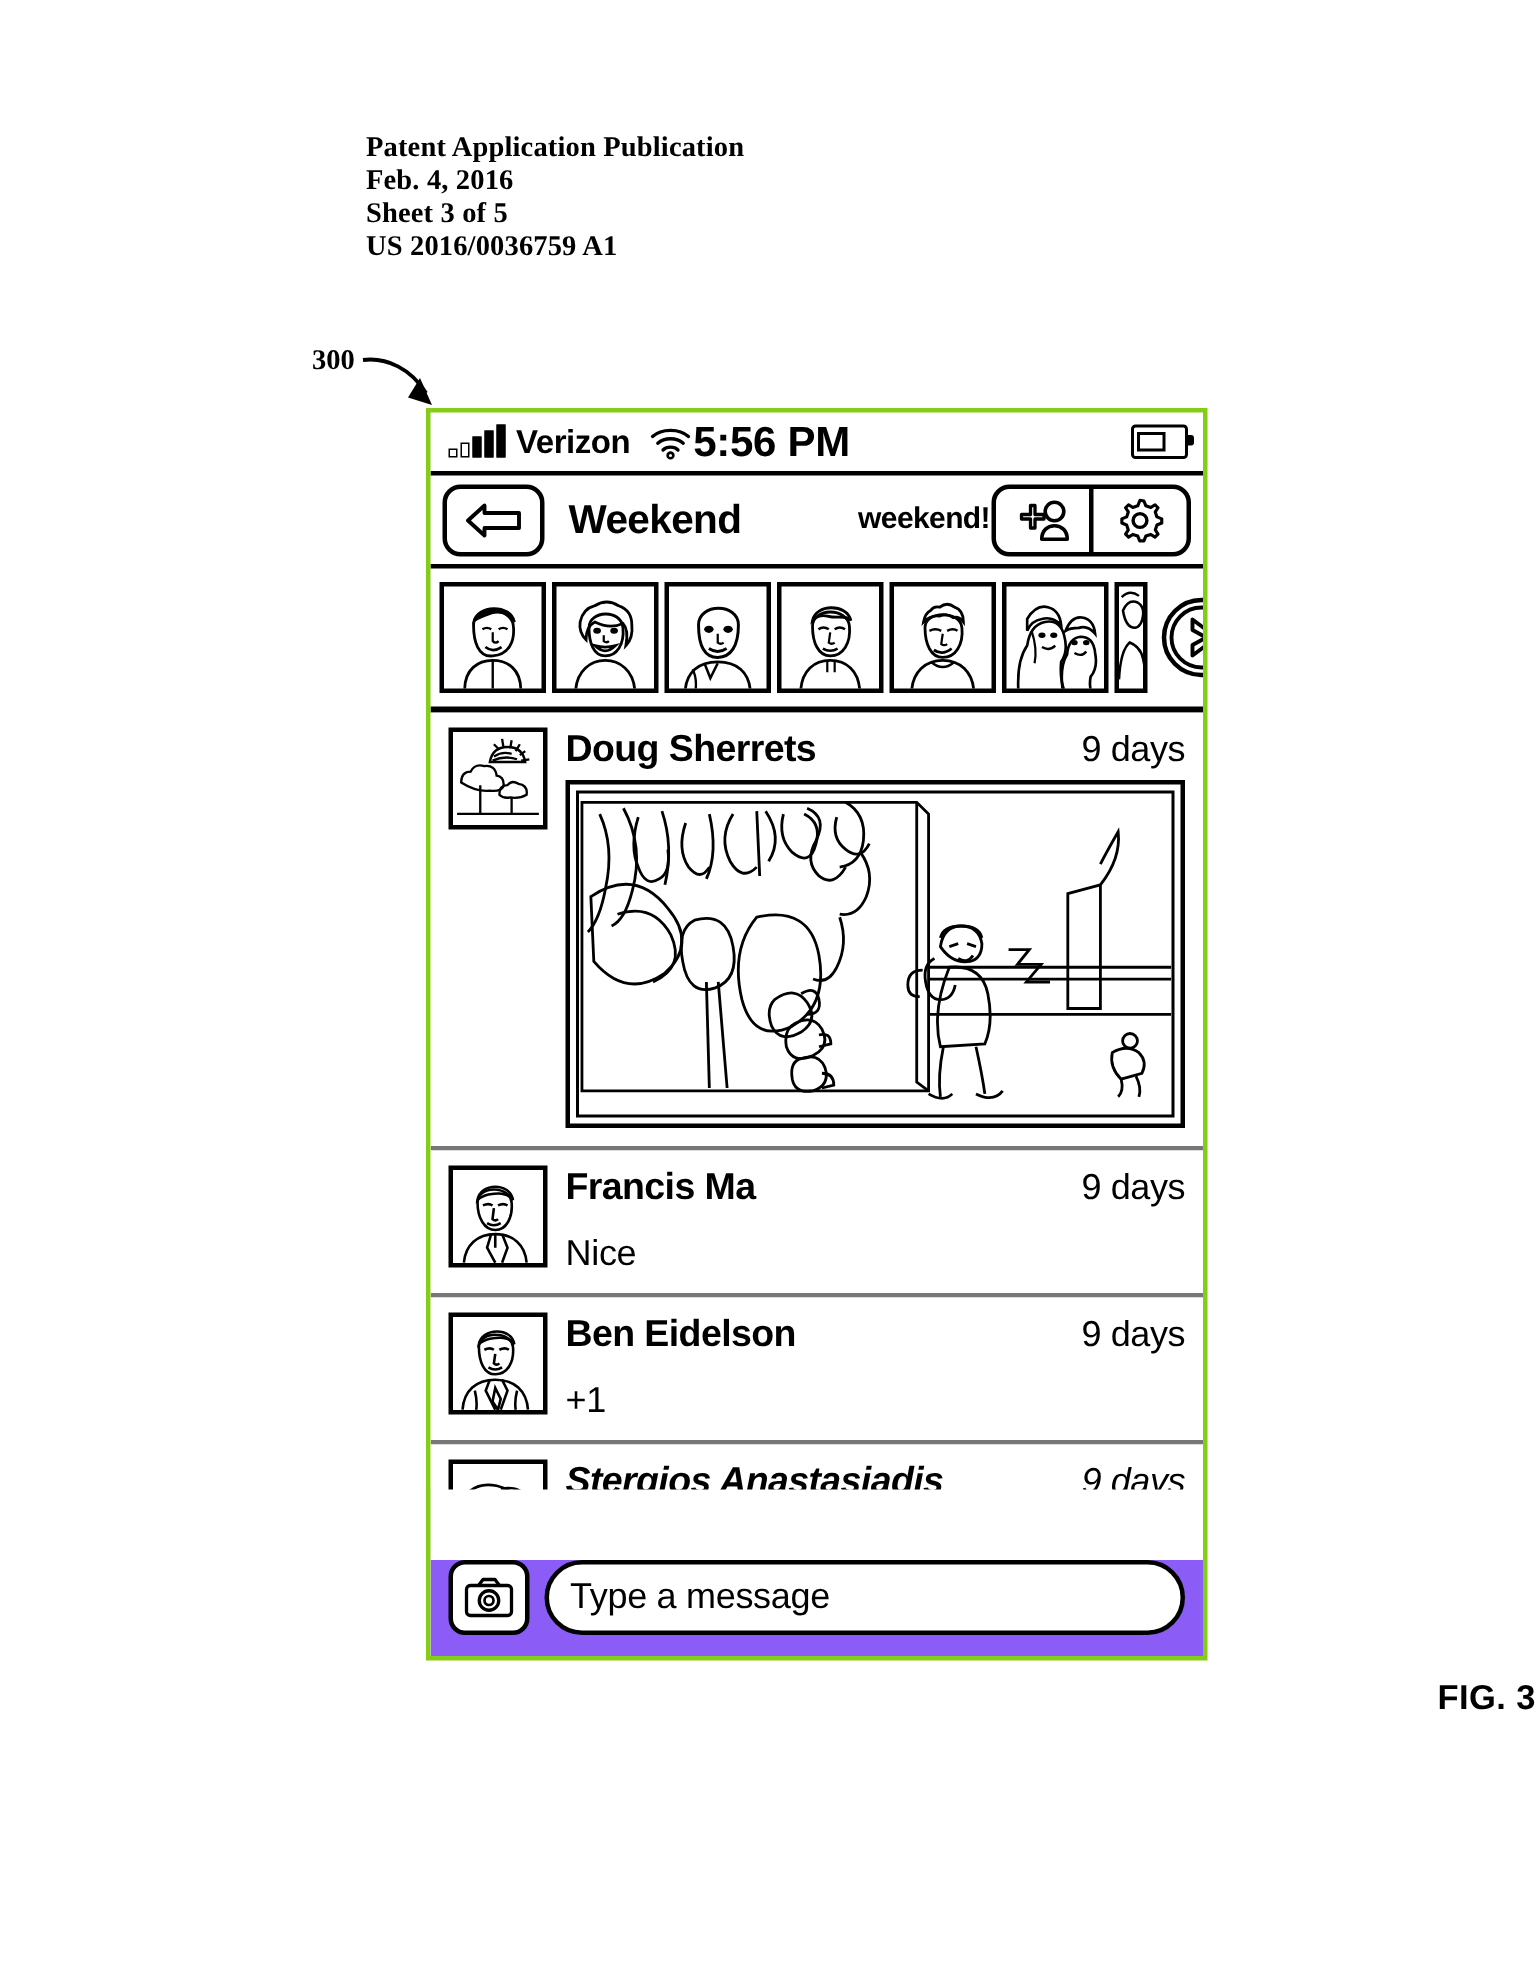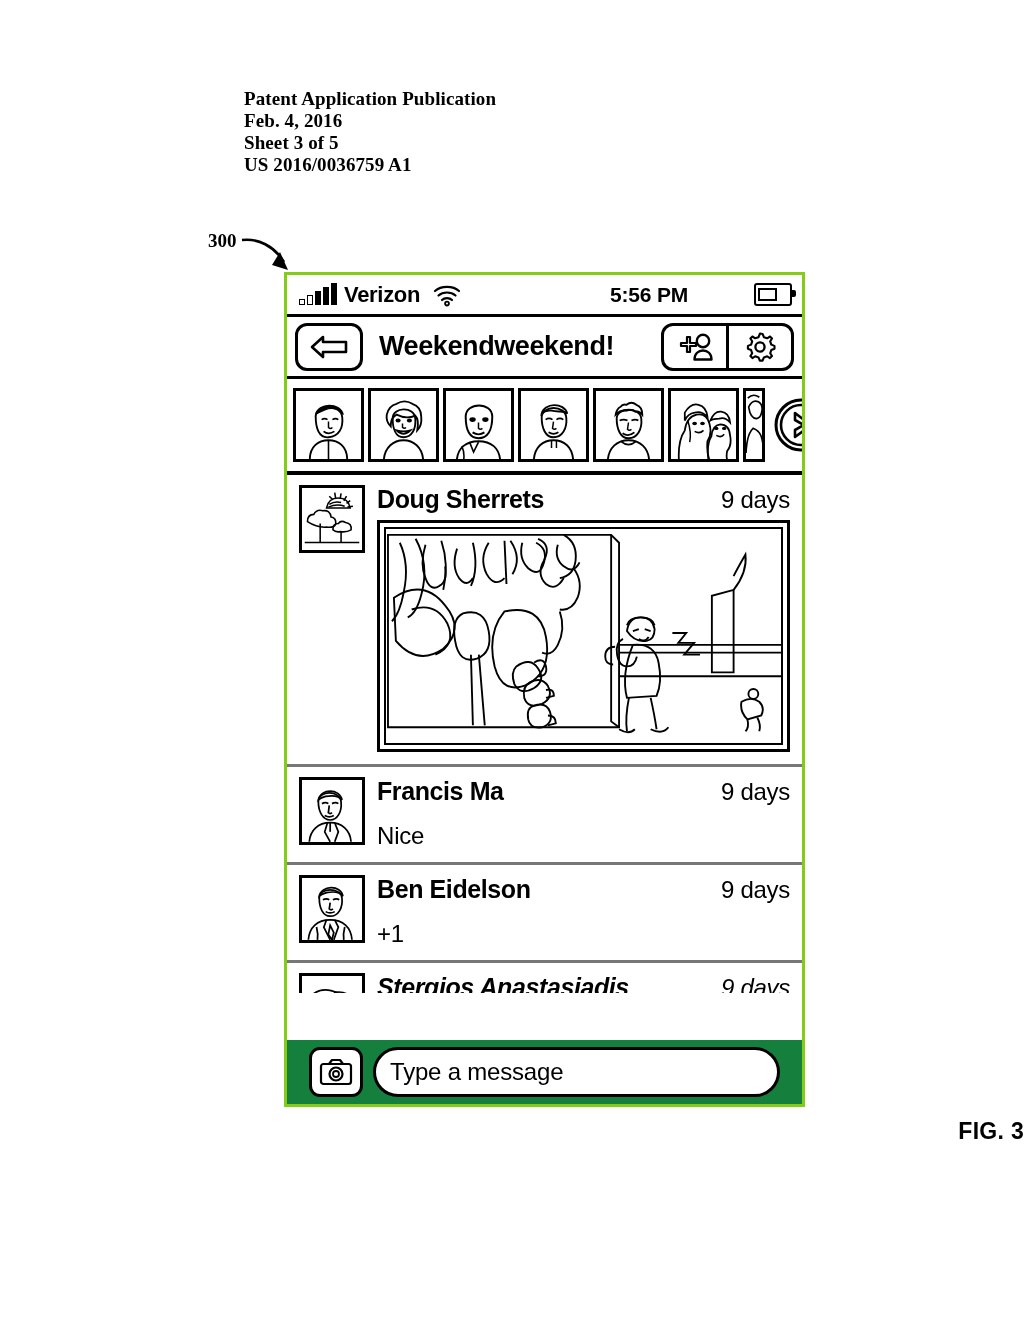--- a/index.html
+++ b/index.html
@@ -88,22 +88,22 @@
   .sb-bar.b5 { height: 22px; }
   .sb-carrier {
     font-size: 22px;
     font-weight: bold;
     letter-spacing: -0.3px;
     margin-right: 12px;
   }
   .sb-wifi { width: 30px; height: 24px; }
   .sb-time {
     flex: 1 1 auto;
-    text-align: right;
-    font-size: 21px;
+    text-align: left;
+    font-size: 28px;
     font-weight: bold;
     letter-spacing: -0.2px;
     padding-right: 66px;
   }
   .sb-battery {
     width: 34px; height: 19px;
     border: 2.5px solid #000;
     border-radius: 3px;
     position: relative;
     display: flex; align-items: center;
@@ -140,25 +140,26 @@
   }
   .nav-title {
     font-size: 27px;
     font-weight: bold;
     margin-left: 16px;
     letter-spacing: -0.4px;
     white-space: nowrap;
     flex: 0 0 auto;
   }
   .nav-sub {
-    font-size: 27px;
+    font-size: 20px;
     font-weight: bold;
     letter-spacing: -0.4px;
     white-space: nowrap;
     flex: 1 1 auto;
+    text-align: right;
     padding-right: 1px;
   }
   .nav-seg {
     display: flex;
     border: 3px solid #000;
     border-radius: 12px;
     height: 48px;
     box-sizing: border-box;
     flex: 0 0 auto;
     background: #fff;
@@ -271,25 +272,25 @@
     padding-bottom: 0;
     border-bottom: none;
     font-style: italic;
   }
 
   
   .compose {
     position: absolute;
     left: 0; right: 0; bottom: 0;
     height: 64px;
-    background: #15803d;
+    background: #8b5cf6;
     border-top: 0;
     display: flex;
-    align-items: center;
-    padding: 0 22px;
+    align-items: flex-start;
+    padding: 0 12px;
     box-sizing: border-box;
     z-index: 5;
   }
   .compose-cam {
     width: 54px; height: 50px;
     border: 3px solid #000;
     border-radius: 11px;
     display: flex; align-items: center; justify-content: center;
     box-sizing: border-box;
     flex: 0 0 auto;

